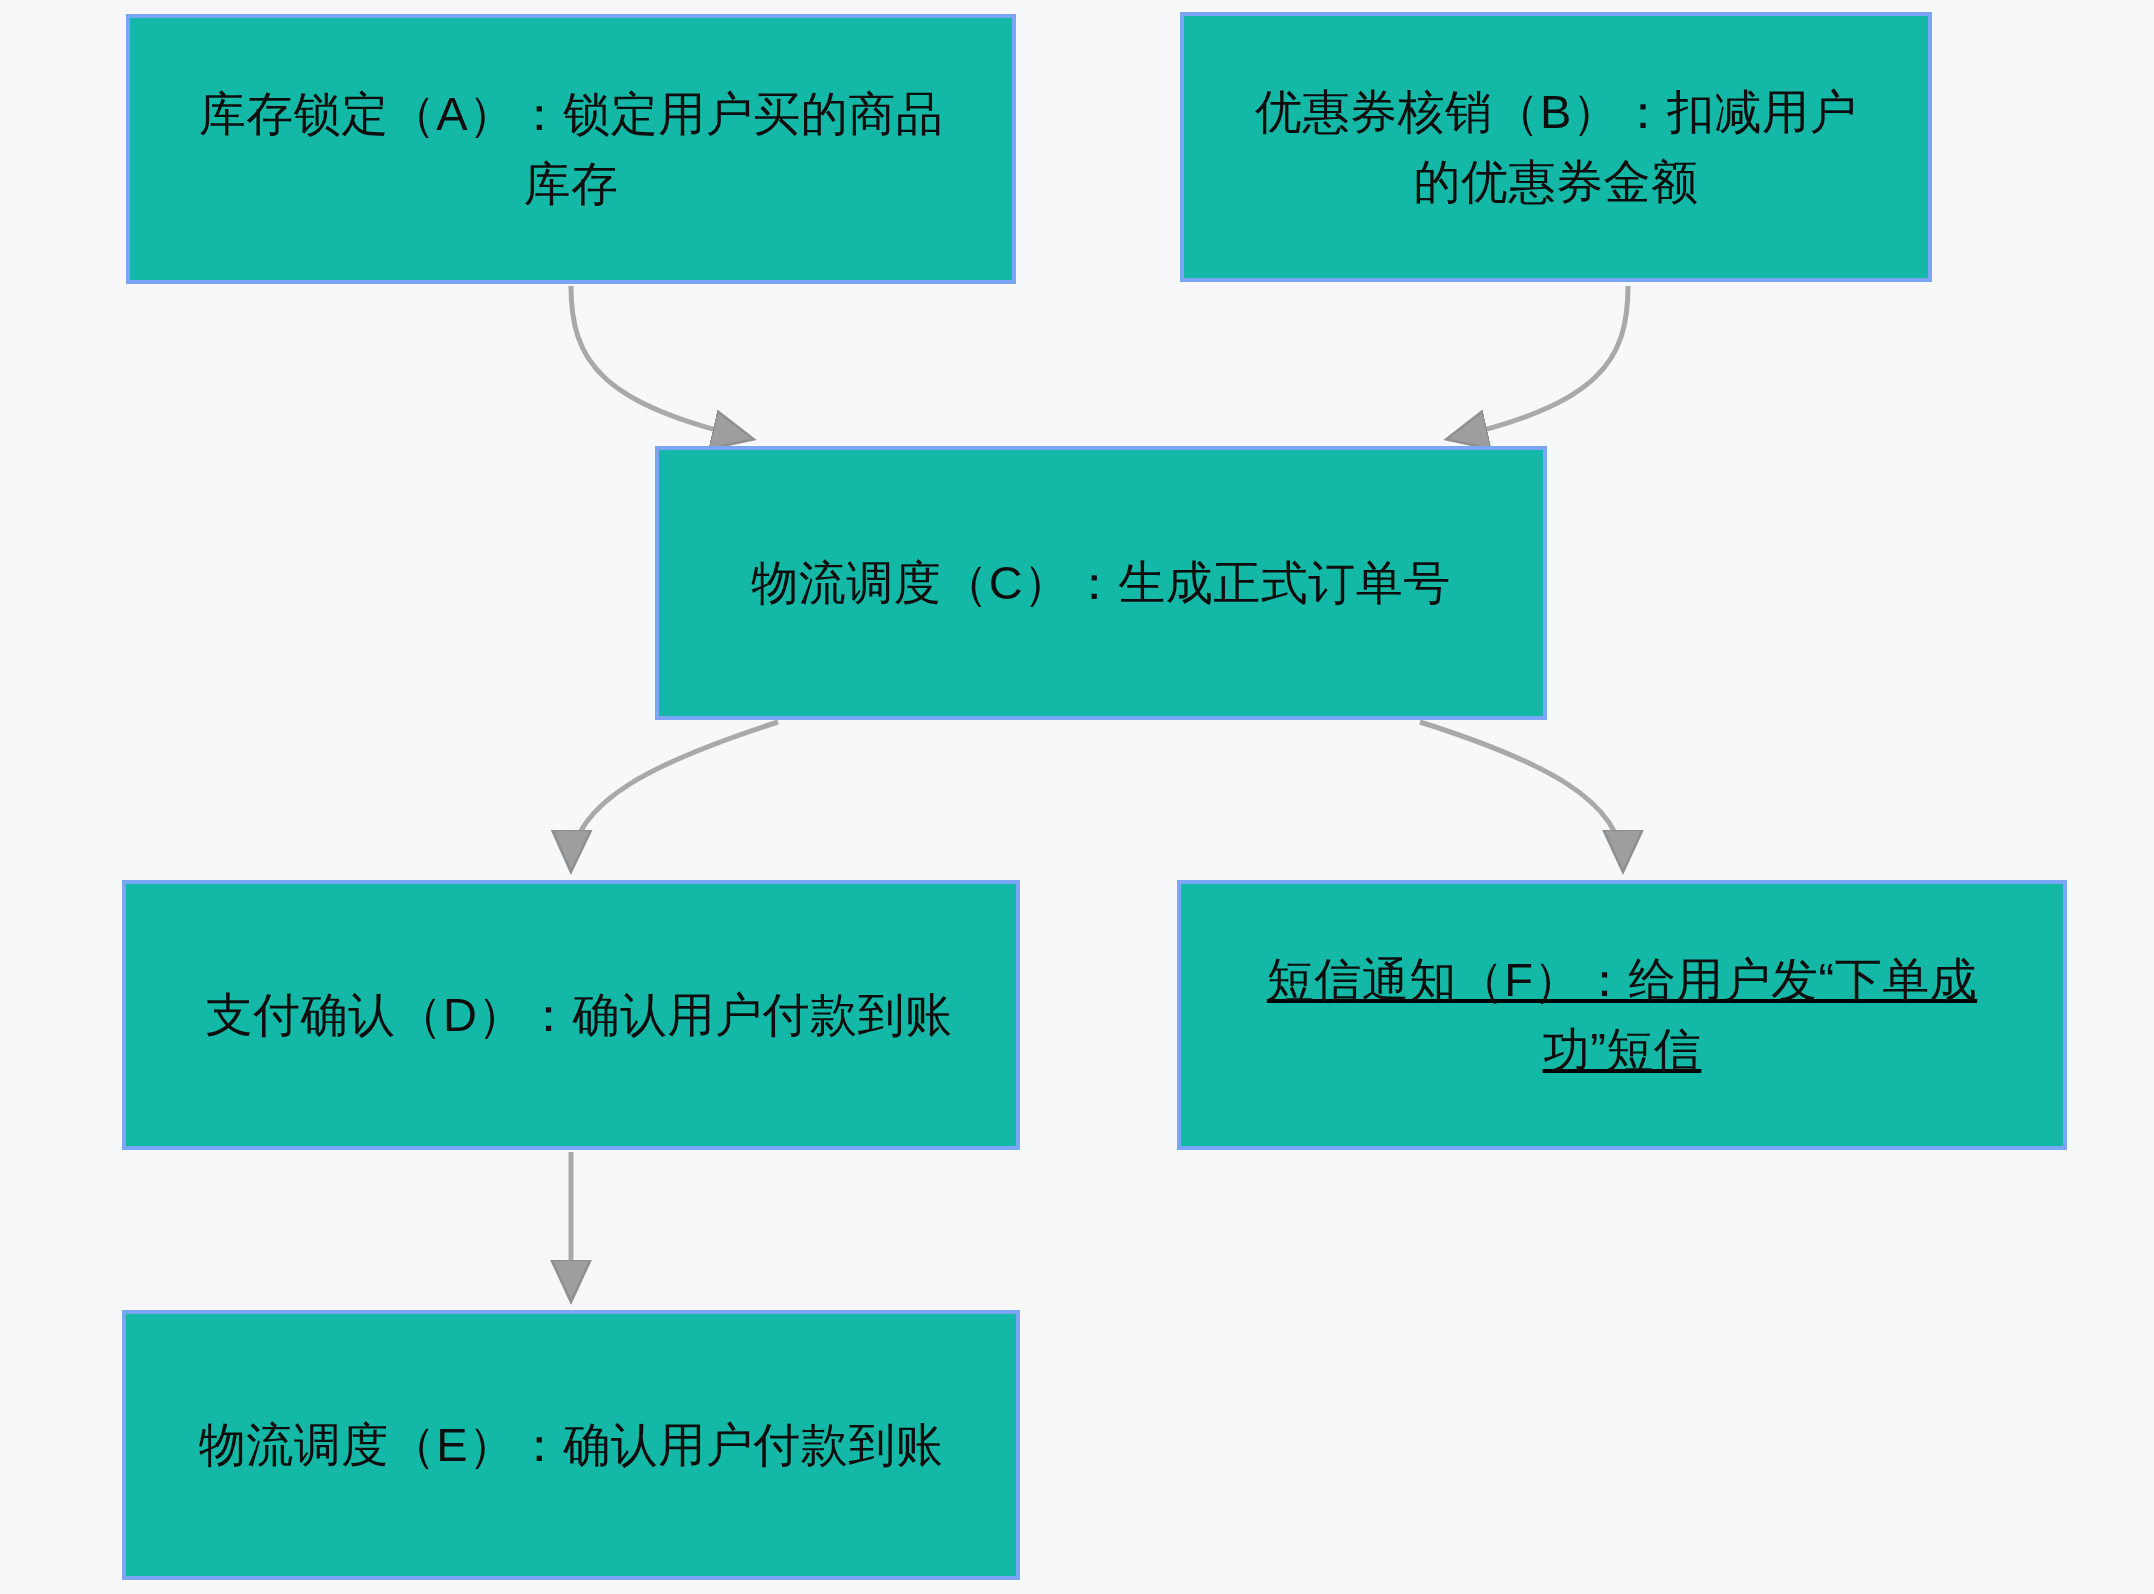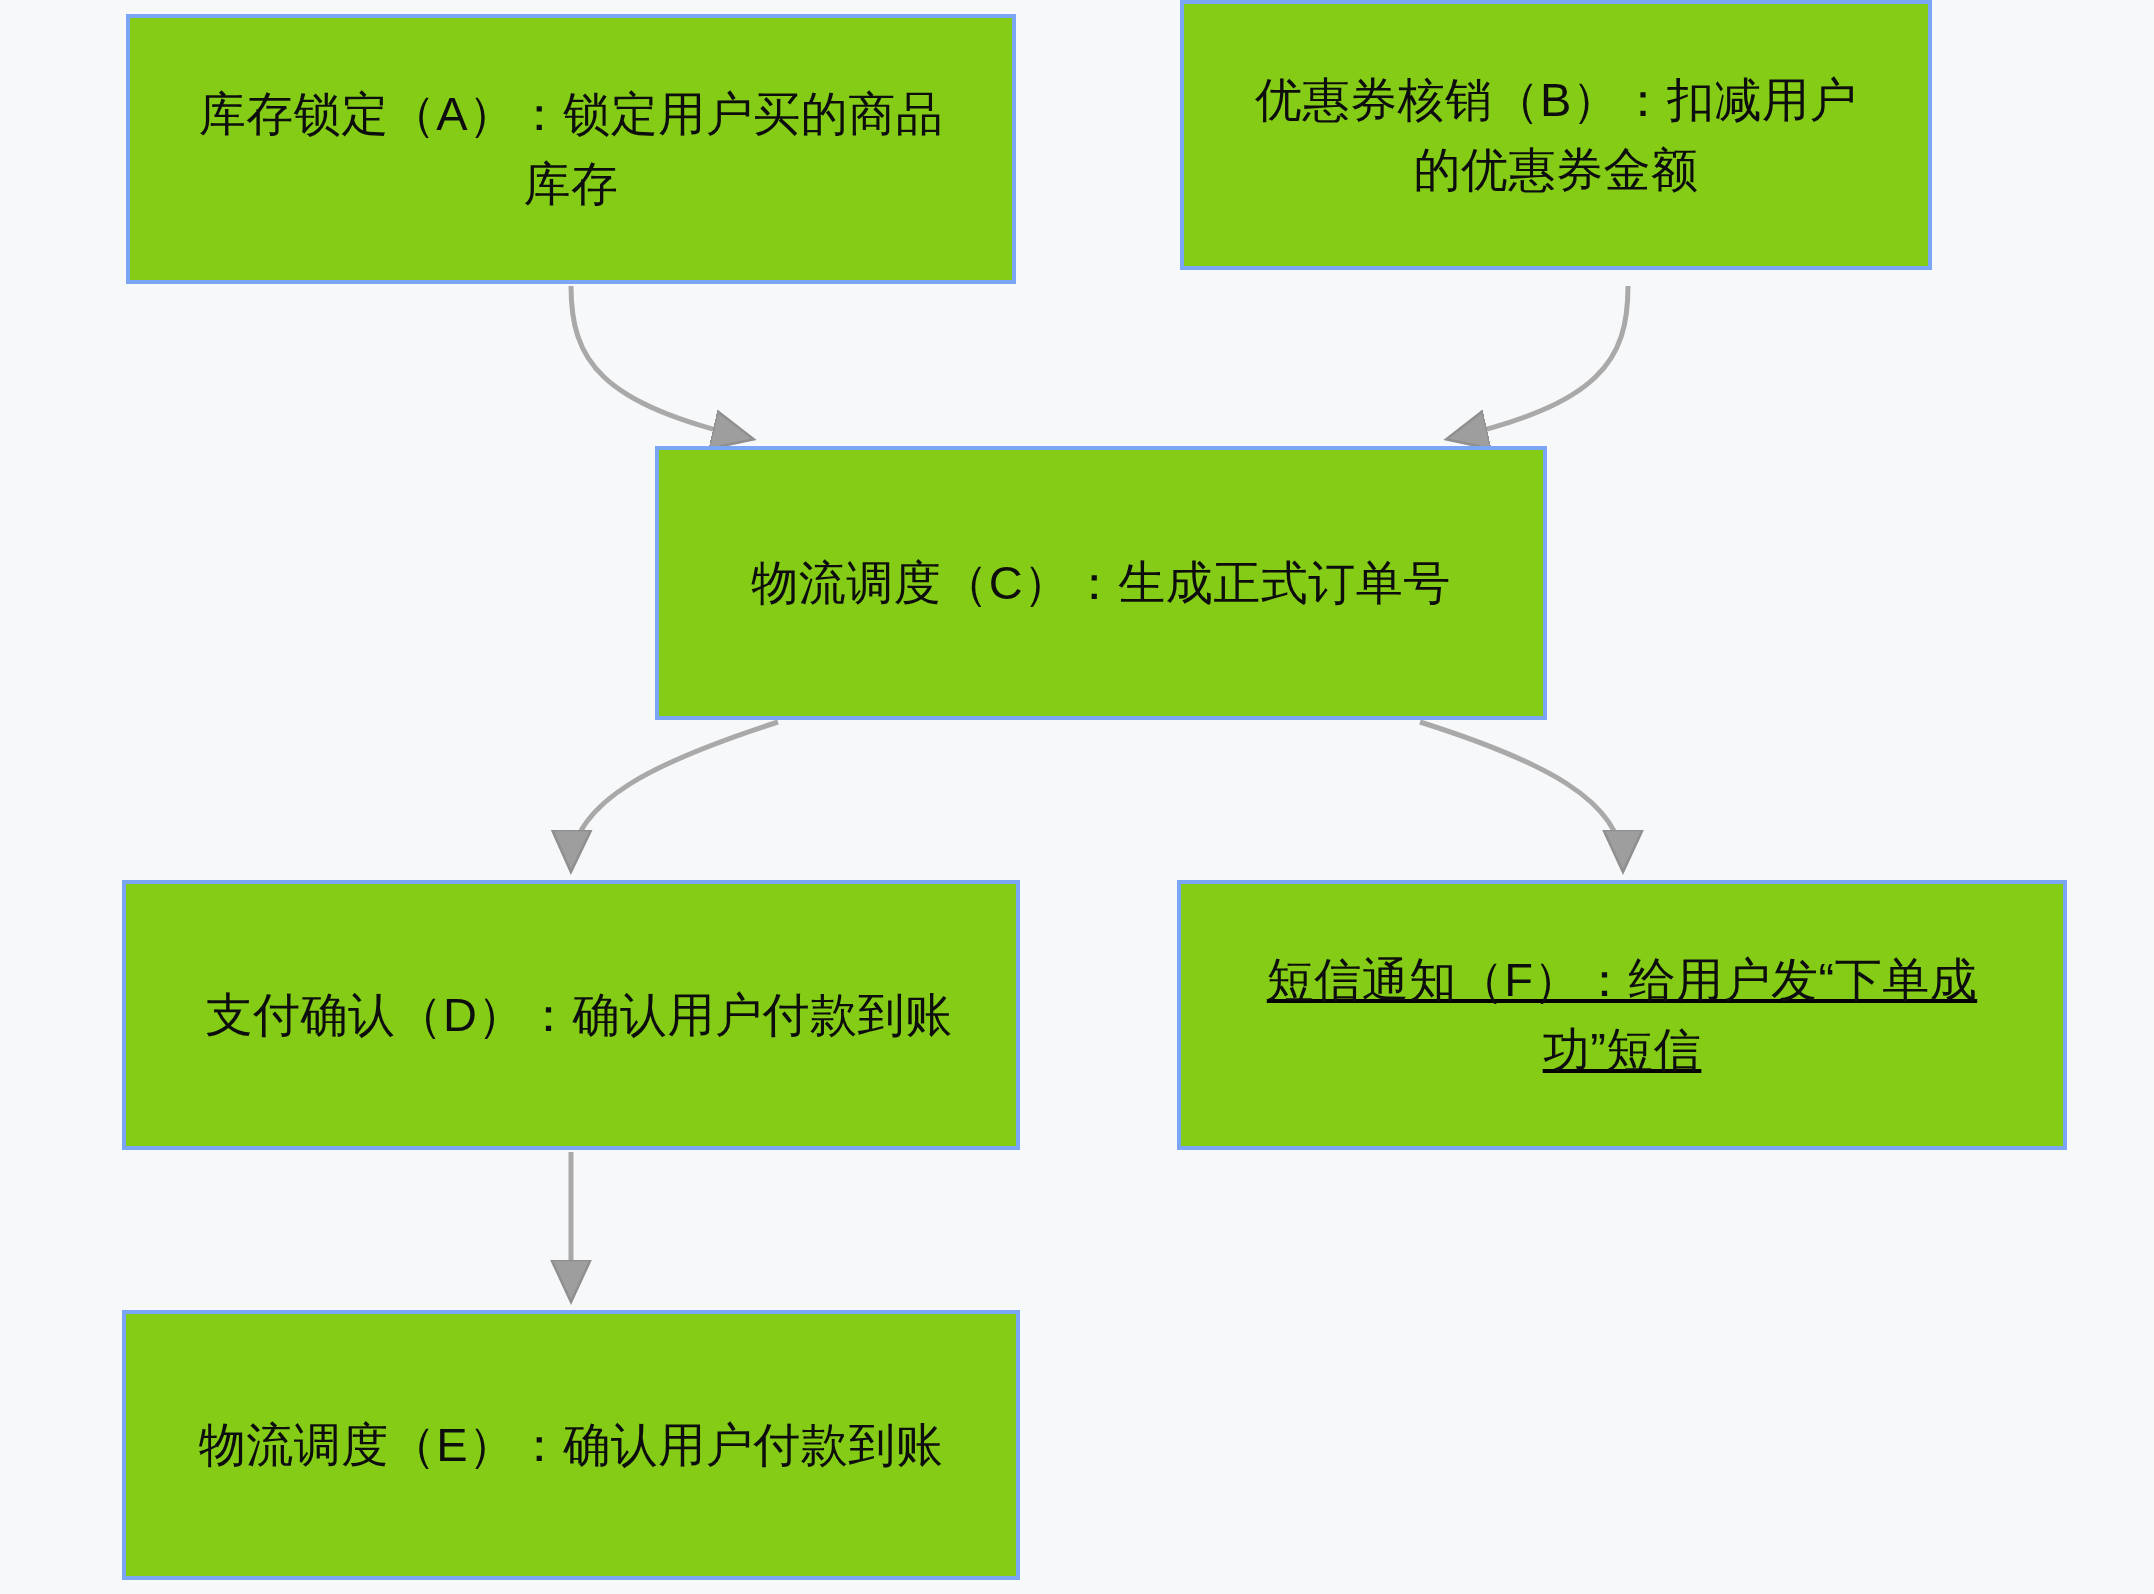--- a/index.html
+++ b/index.html
@@ -24,40 +24,40 @@
     position: absolute;
     left: 0;
     top: 0;
     width: 2154px;
     height: 1594px;
     pointer-events: none;
   }
   .node {
     position: absolute;
     box-sizing: border-box;
-    background: #84cc16;
+    background: #14b8a6;
     border: 4px solid #7aa6f5;
     display: flex;
     align-items: center;
     justify-content: center;
     text-align: center;
   }
   .node-label {
     font-size: 47px;
     line-height: 1.48;
     color: #0d0d0d;
     font-weight: 400;
     letter-spacing: 0.5px;
     padding: 0 58px;
     word-break: break-word;
   }
 
   
   #node-a { left: 126px;  top: 14px;   width: 890px; height: 270px; }
-  #node-b { left: 1180px; top: 0;   width: 752px; height: 270px; justify-content: flex-end; }
+  #node-b { left: 1180px; top: 12px;   width: 752px; height: 270px; justify-content: flex-end; }
   #node-c { left: 655px;  top: 446px;  width: 892px; height: 274px; }
   #node-d { left: 122px;  top: 880px;  width: 898px; height: 270px; padding-left: 16px; }
   #node-f { left: 1177px; top: 880px;  width: 890px; height: 270px; text-decoration: underline; }
   #node-e { left: 122px;  top: 1310px; width: 898px; height: 270px; }
 </style>
 </head>
 <body>
 
 <div id="diagram">
 

